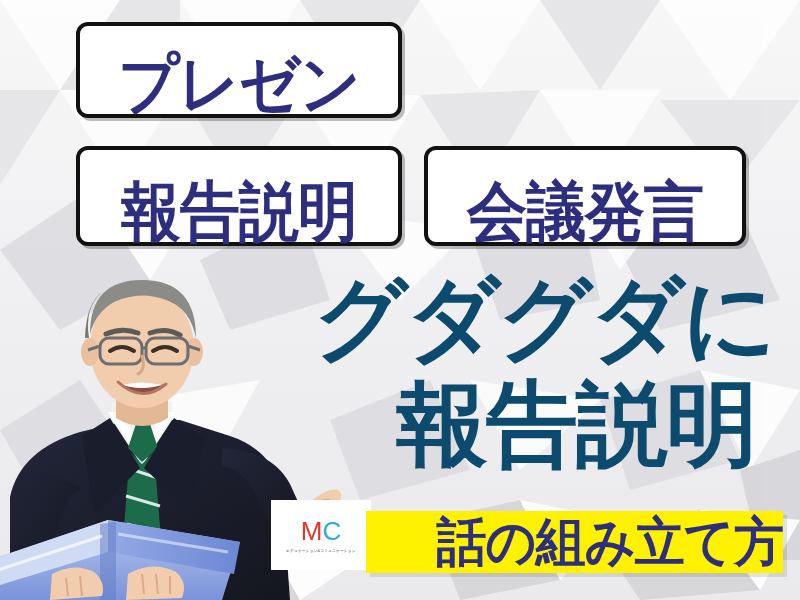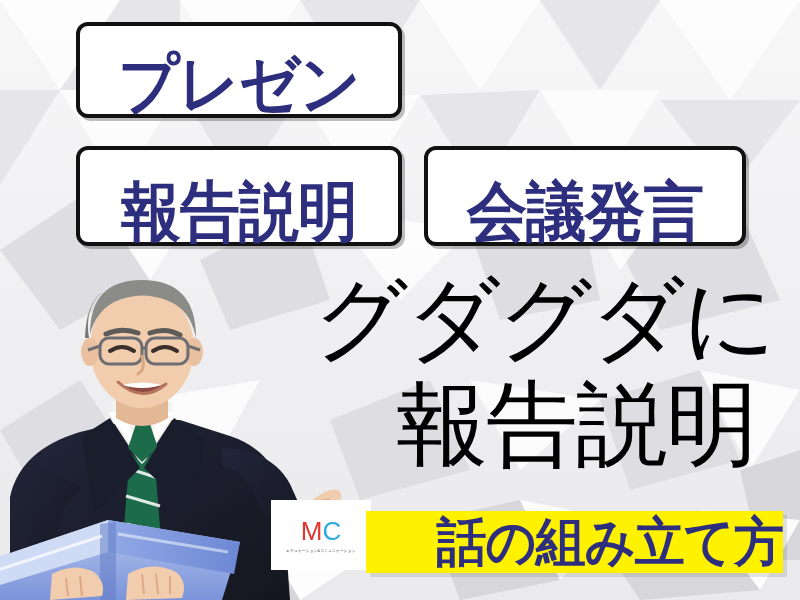--- a/index.html
+++ b/index.html
@@ -41,21 +41,21 @@
   #box-report{left:76px;top:146px;width:326px;height:100px;}
   #box-meeting{left:424px;top:146px;width:322px;height:100px;}
 
   
   .person{position:absolute;left:-10px;top:252px;width:360px;height:348px;}
   .person svg{display:block;}
 
   
   .headline{position:absolute;left:300px;top:272px;width:500px;}
   .headline .ln{
-    color:#000000;font-weight:400;line-height:1.02;
+    color:#0c4a6e;font-weight:700;line-height:1.02;
     white-space:nowrap;letter-spacing:-2px;
   }
   #hl-1{font-size:92px;margin-left:14px;}
   #hl-2{font-size:92px;margin-left:96px;margin-top:12px;}
 
   
   .logo-plate{
     position:absolute;left:271px;top:500px;width:100px;height:70px;
     background:#ffffff;display:flex;flex-direction:column;
     align-items:center;justify-content:center;

